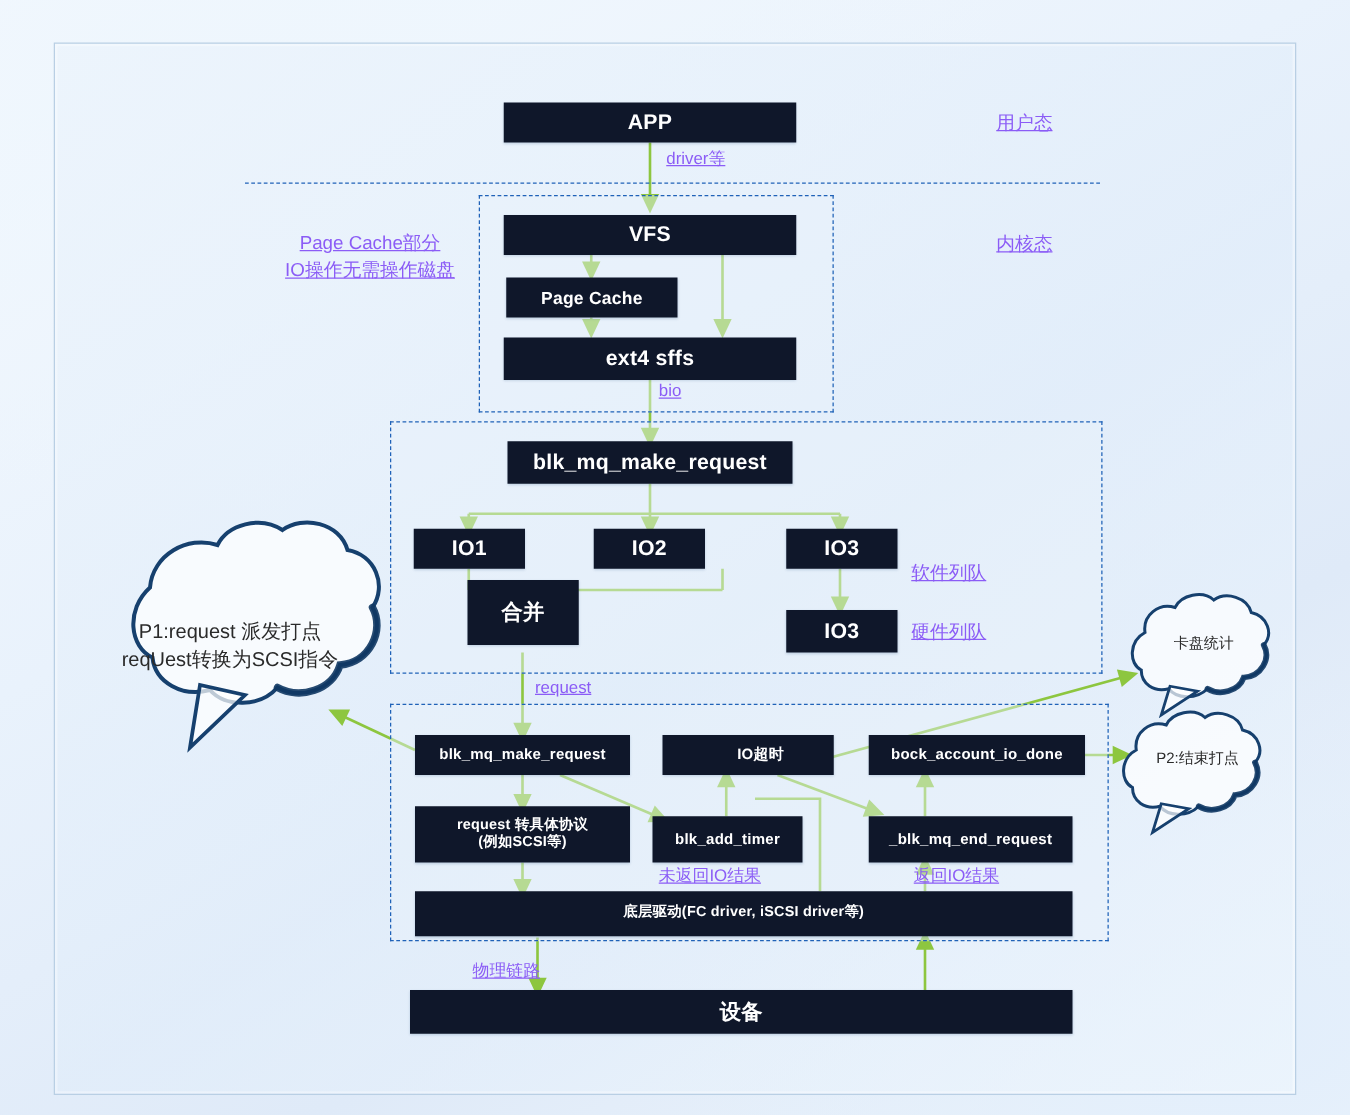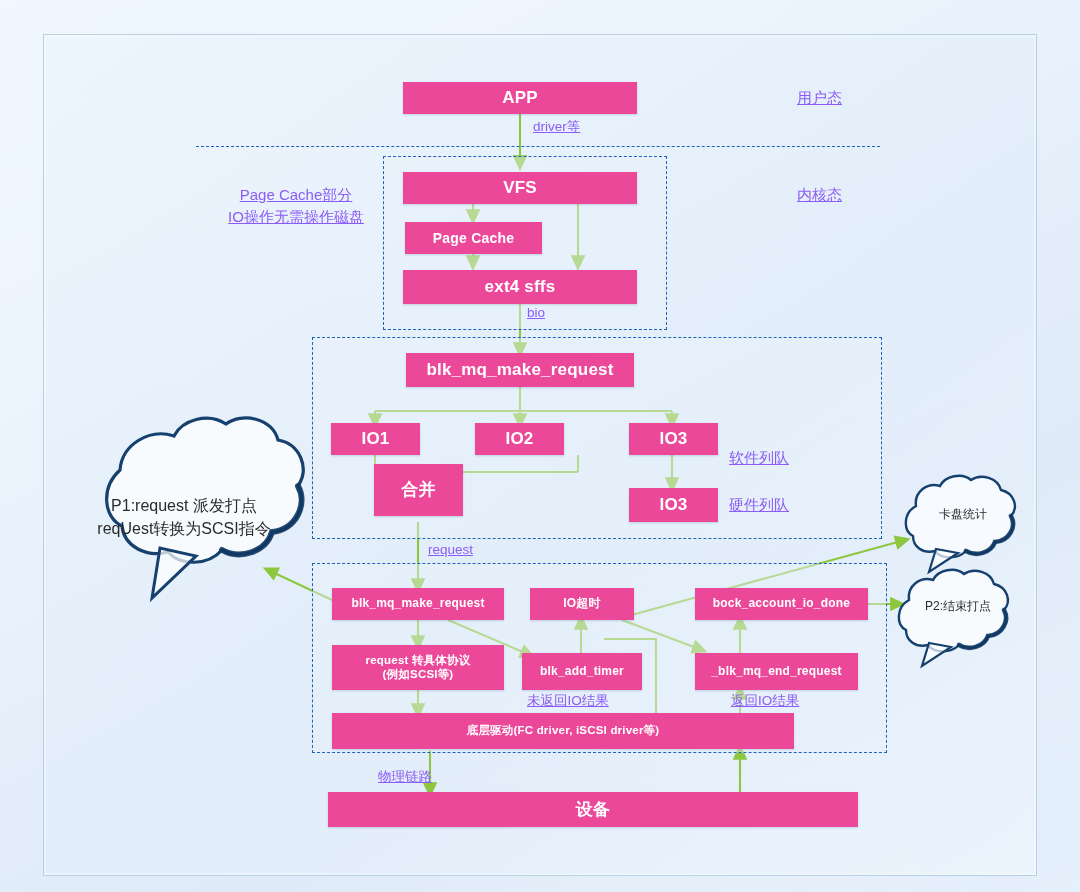--- a/index.html
+++ b/index.html
@@ -16,21 +16,21 @@
   
   .outer-frame{
     position:absolute;left:43px;top:34px;width:992px;height:840px;
     border:1px solid #b9cfe4;
     background:linear-gradient(145deg,rgba(236,244,252,.85) 0%,rgba(225,237,250,.72) 55%,rgba(240,247,253,.6) 100%);
     box-shadow:0 0 0 2px rgba(255,255,255,.35) inset;
   }
 
   
   .node{
-    position:absolute;background:#ec4899;color:#ffffff;
+    position:absolute;background:#0f172a;color:#ffffff;
     display:flex;align-items:center;justify-content:center;text-align:center;
     font-weight:bold;letter-spacing:.2px;line-height:1.15;
     box-shadow:0 1px 2px rgba(10,60,110,.18);
   }
   .node.small{font-size:12px;}
   .node.mid{font-size:14px;}
   .node.big{font-size:17px;}
   .node.tiny{font-size:11.5px;}
 
   
@@ -175,29 +175,29 @@
   <div class="node big" style="left:406px;top:353px;width:228px;height:34px;">blk_mq_make_request</div>
 
   <div class="node big" style="left:331px;top:423px;width:89px;height:32px;">IO1</div>
   <div class="node big" style="left:475px;top:423px;width:89px;height:32px;">IO2</div>
   <div class="node big" style="left:629px;top:423px;width:89px;height:32px;">IO3</div>
 
   <div class="node big" style="left:374px;top:464px;width:89px;height:52px;">合并</div>
   <div class="node big" style="left:629px;top:488px;width:89px;height:34px;">IO3</div>
 
   <div class="node small" style="left:332px;top:588px;width:172px;height:32px;">blk_mq_make_request</div>
-  <div class="node small" style="left:530px;top:588px;width:104px;height:32px;">IO超时</div>
+  <div class="node small" style="left:530px;top:588px;width:117px;height:32px;padding-left:20px;">IO超时</div>
   <div class="node small" style="left:695px;top:588px;width:173px;height:32px;">bock_account_io_done</div>
 
   <div class="node tiny" style="left:332px;top:645px;width:172px;height:45px;white-space:pre-line;">request 转具体协议
 (例如SCSI等)</div>
   <div class="node small" style="left:522px;top:653px;width:120px;height:37px;">blk_add_timer</div>
   <div class="node small" style="left:695px;top:653px;width:163px;height:37px;">_blk_mq_end_request</div>
 
-  <div class="node tiny" style="left:332px;top:713px;width:462px;height:36px;">底层驱动(FC driver, iSCSI driver等)</div>
+  <div class="node tiny" style="left:332px;top:713px;width:526px;height:36px;">底层驱动(FC driver, iSCSI driver等)</div>
 
   <div class="node big" style="left:328px;top:792px;width:530px;height:35px;">设备</div>
 
   <div class="lbl" style="left:797px;top:89px;">用户态</div>
   <div class="lbl" style="left:797px;top:186px;">内核态</div>
 
   <div class="lbl two" style="left:216px;top:184px;width:160px;text-align:center;">Page Cache部分
 IO操作无需操作磁盘</div>
 
   <div class="lbl sm" style="left:533px;top:118px;">driver等</div>

